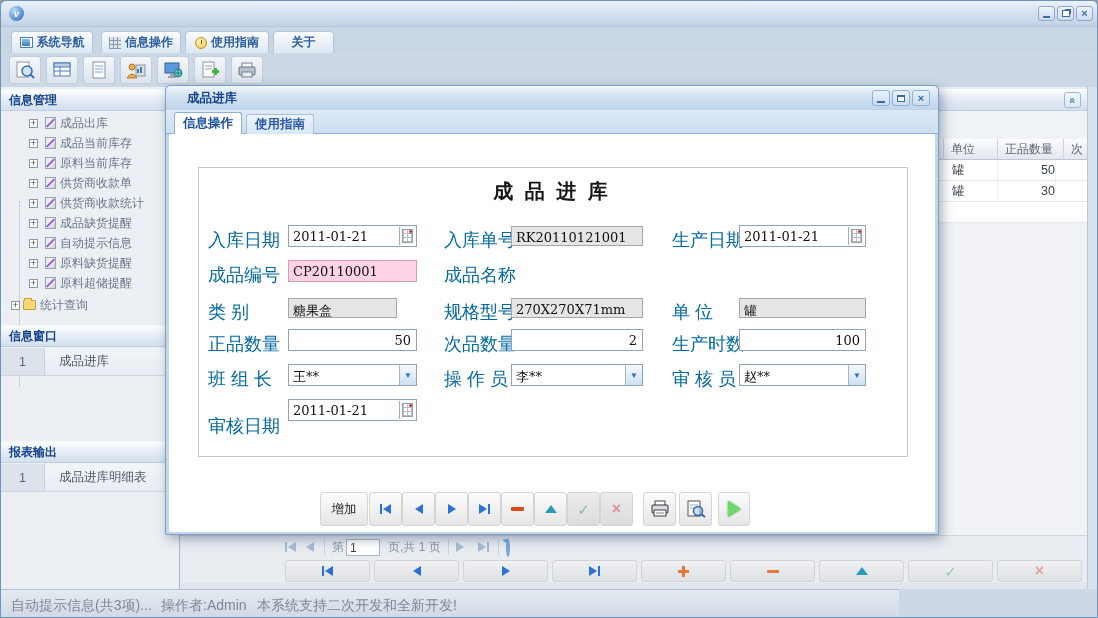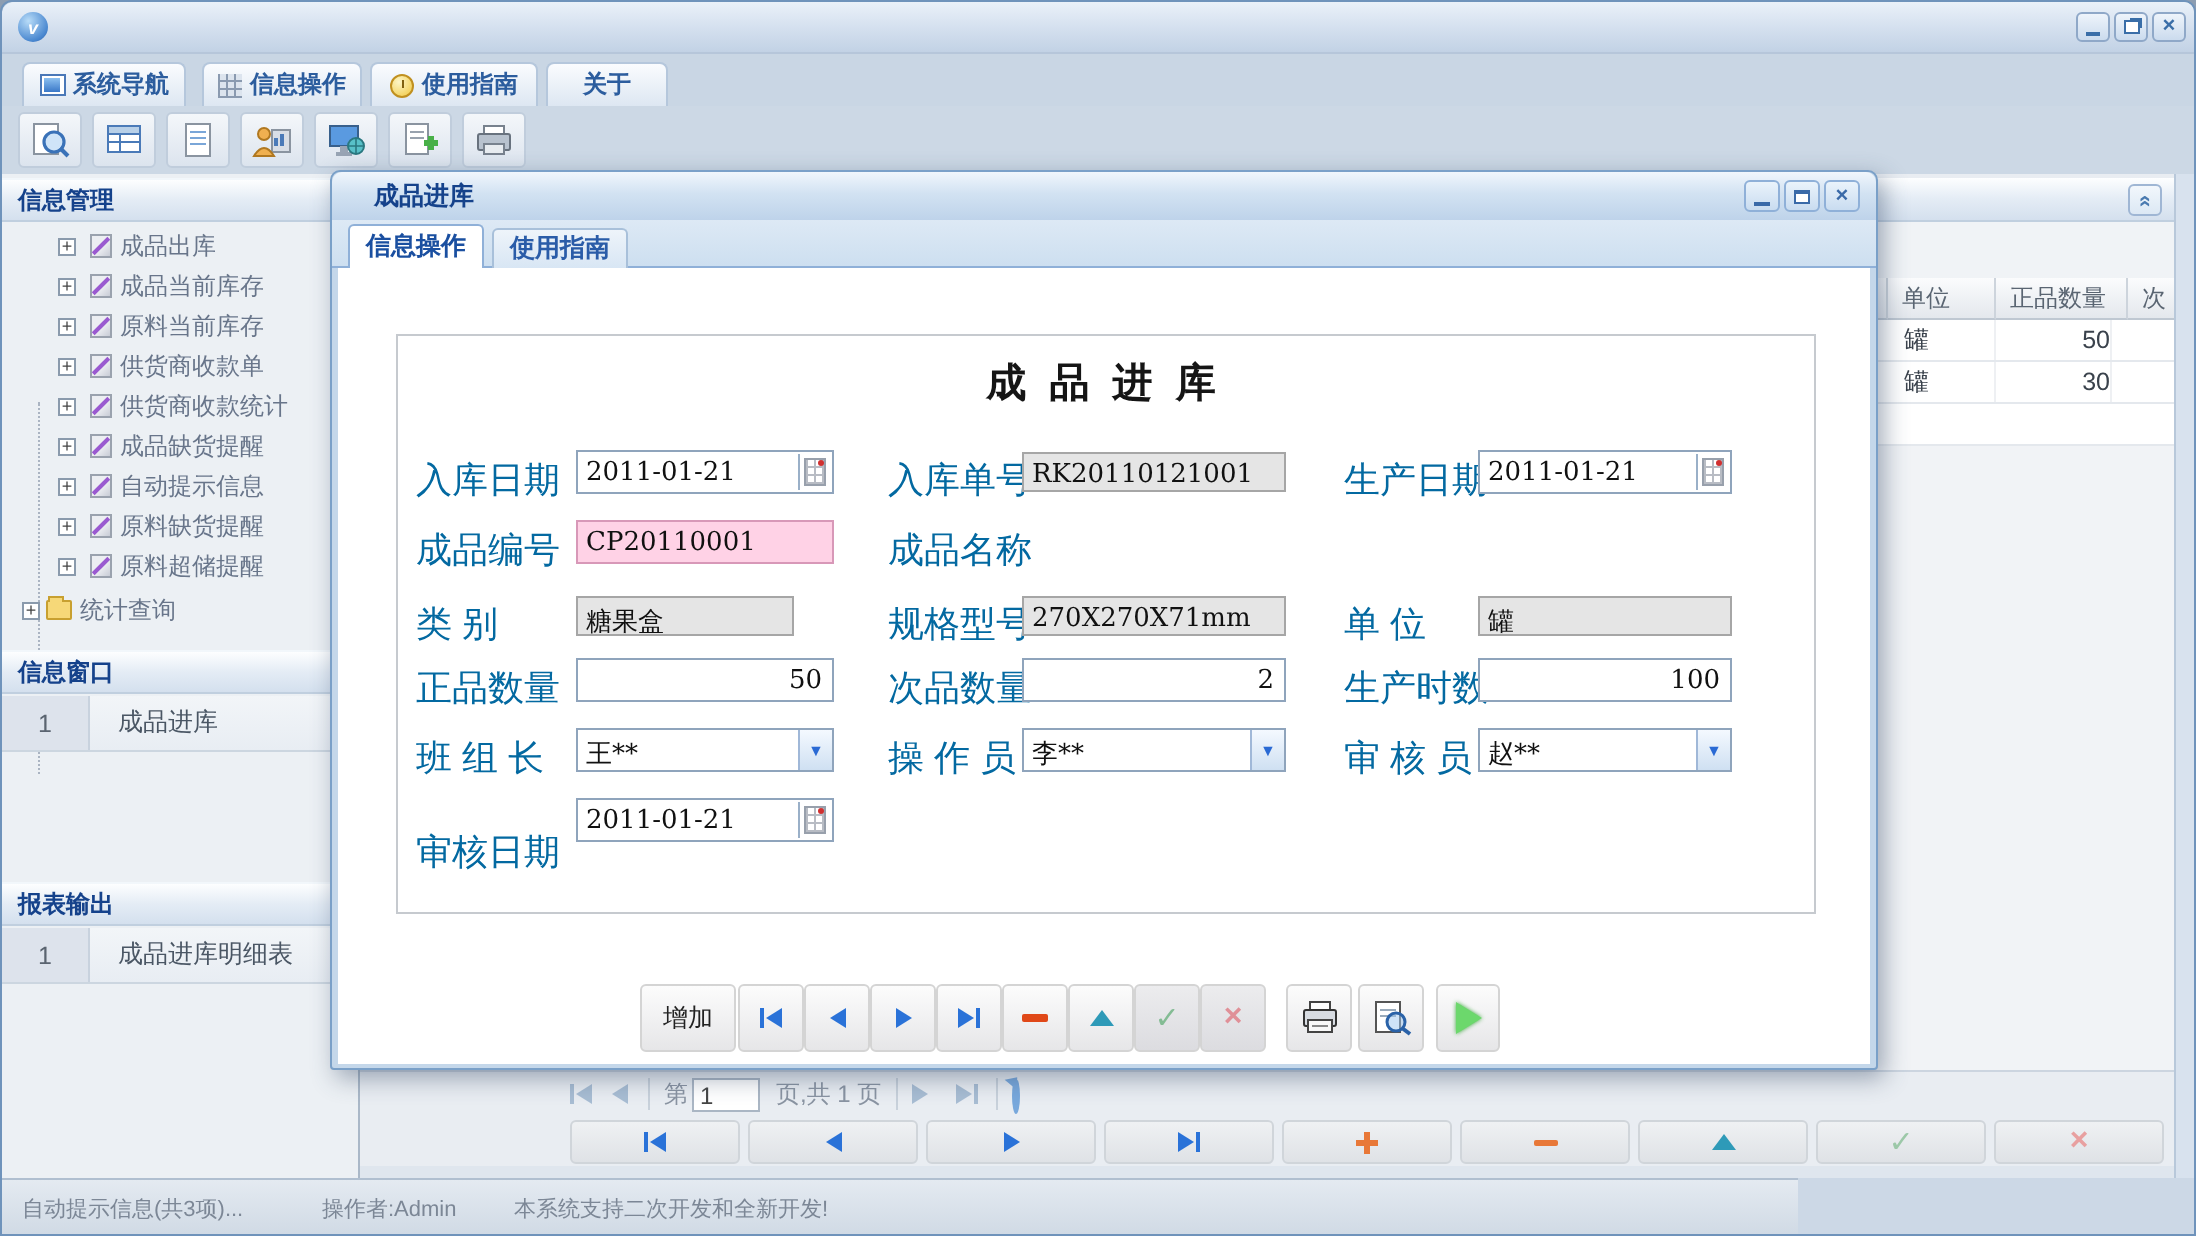--- a/index.html
+++ b/index.html
@@ -120,21 +120,21 @@
   .up-tri{width:0;height:0;border-left:6px solid transparent;border-right:6px solid transparent;border-bottom:8px solid #2e9ab8;}
   .chk{color:#84bc94;font-weight:bold;font-size:15px;line-height:1;}
   .crx{color:#e09098;font-weight:bold;font-size:16px;line-height:1;}
   .bigbar .chk{color:#9cc8a8;} .bigbar .crx{color:#e8a0a0;}
   .bg-bottomstrip{position:absolute;left:0;top:496px;width:907px;height:6px;background:#dfe6ee;}
   .scrollbar-v{position:absolute;left:1086px;top:86px;width:12px;height:502px;background:#d8e2ee;
     border-left:1px solid #b8c8da;}
   
   .statusbar{position:absolute;left:0;top:588px;width:898px;height:30px;
     background:linear-gradient(#e4eaf1,#cfd9e4);border-top:1px solid #b0bfd0;
-    font-size:11px;color:#7c8796;}
+    font-size:14px;color:#7c8796;}
   .statusbar span{position:absolute;top:7px;}
   
   .dialog{position:absolute;left:164px;top:84px;width:774px;height:450px;
     background:#c4d7ea;border:1px solid #7aa0c8;border-radius:5px 5px 2px 2px;
     box-shadow:3px 4px 12px rgba(50,70,100,.45);}
   .dlg-titlebar{position:absolute;left:0;top:0;width:772px;height:24px;
     background:linear-gradient(#f0f6fc,#d2e2f2 45%,#bed3ea);border-radius:5px 5px 0 0;
     display:flex;align-items:center;}
   .dlg-title{font-size:12.5px;font-weight:bold;color:#15428b;margin-left:21px;}
   .dlg-controls{position:absolute;right:8px;top:4px;display:flex;gap:2px;}

